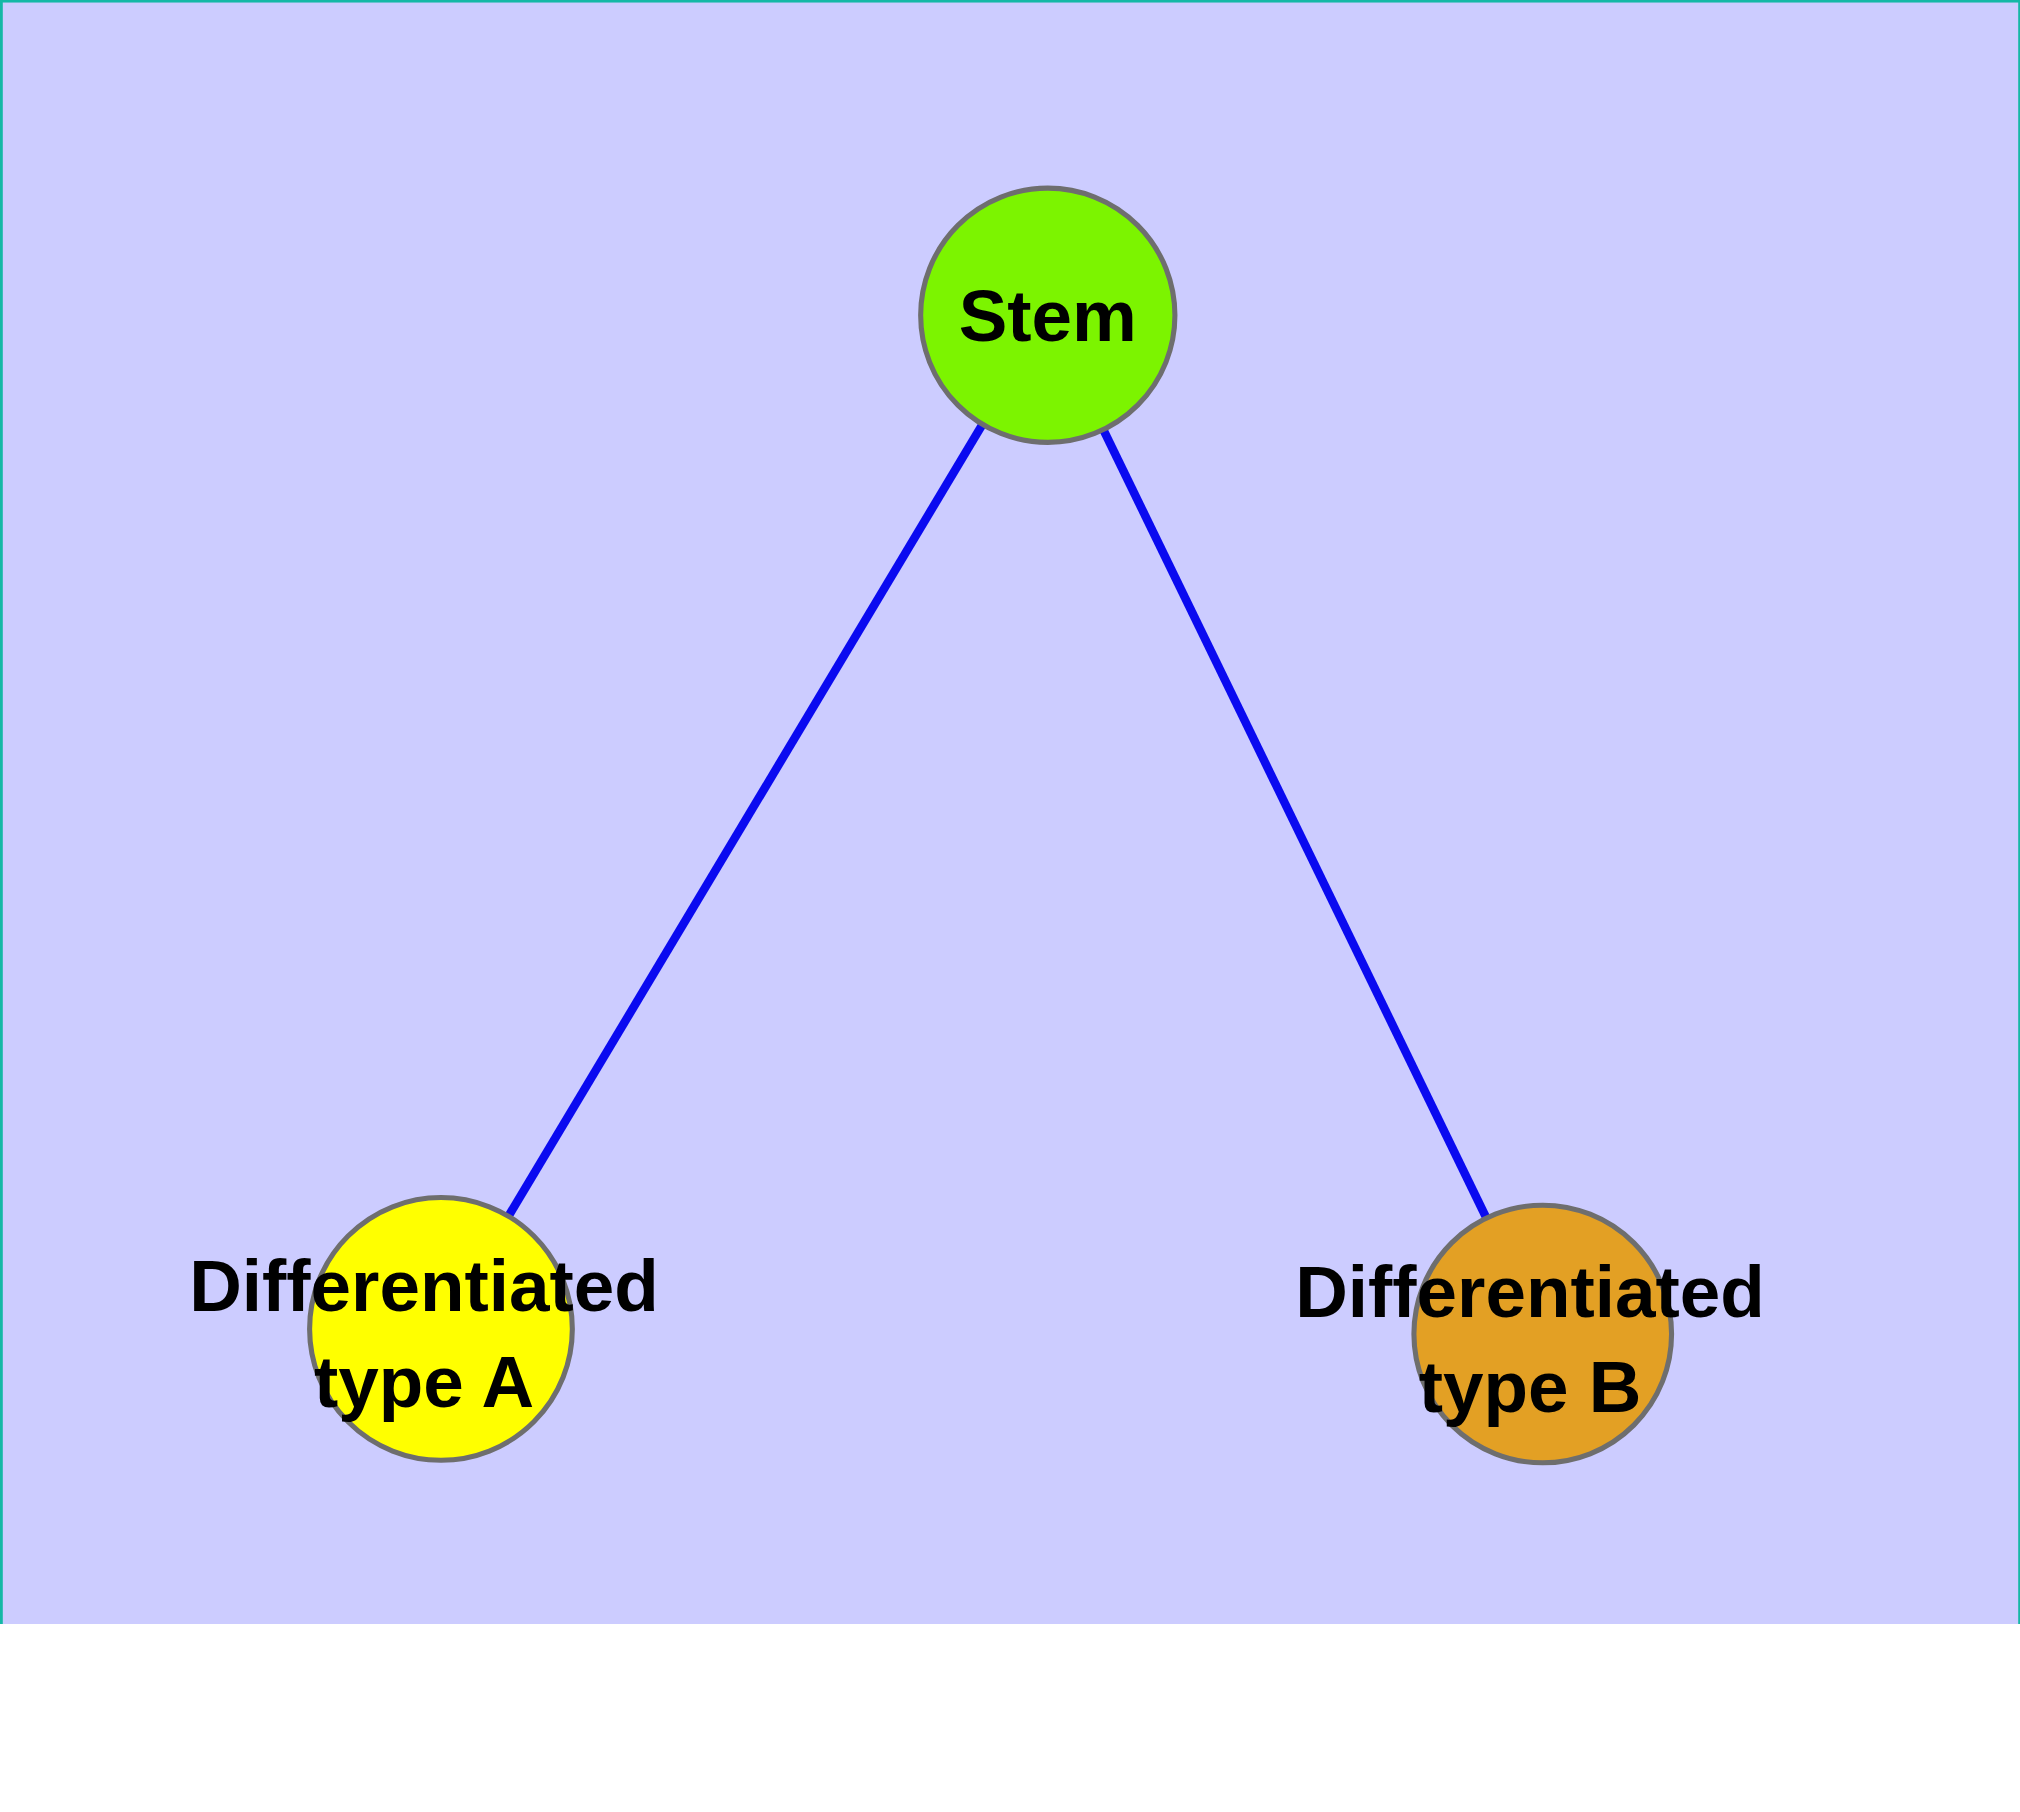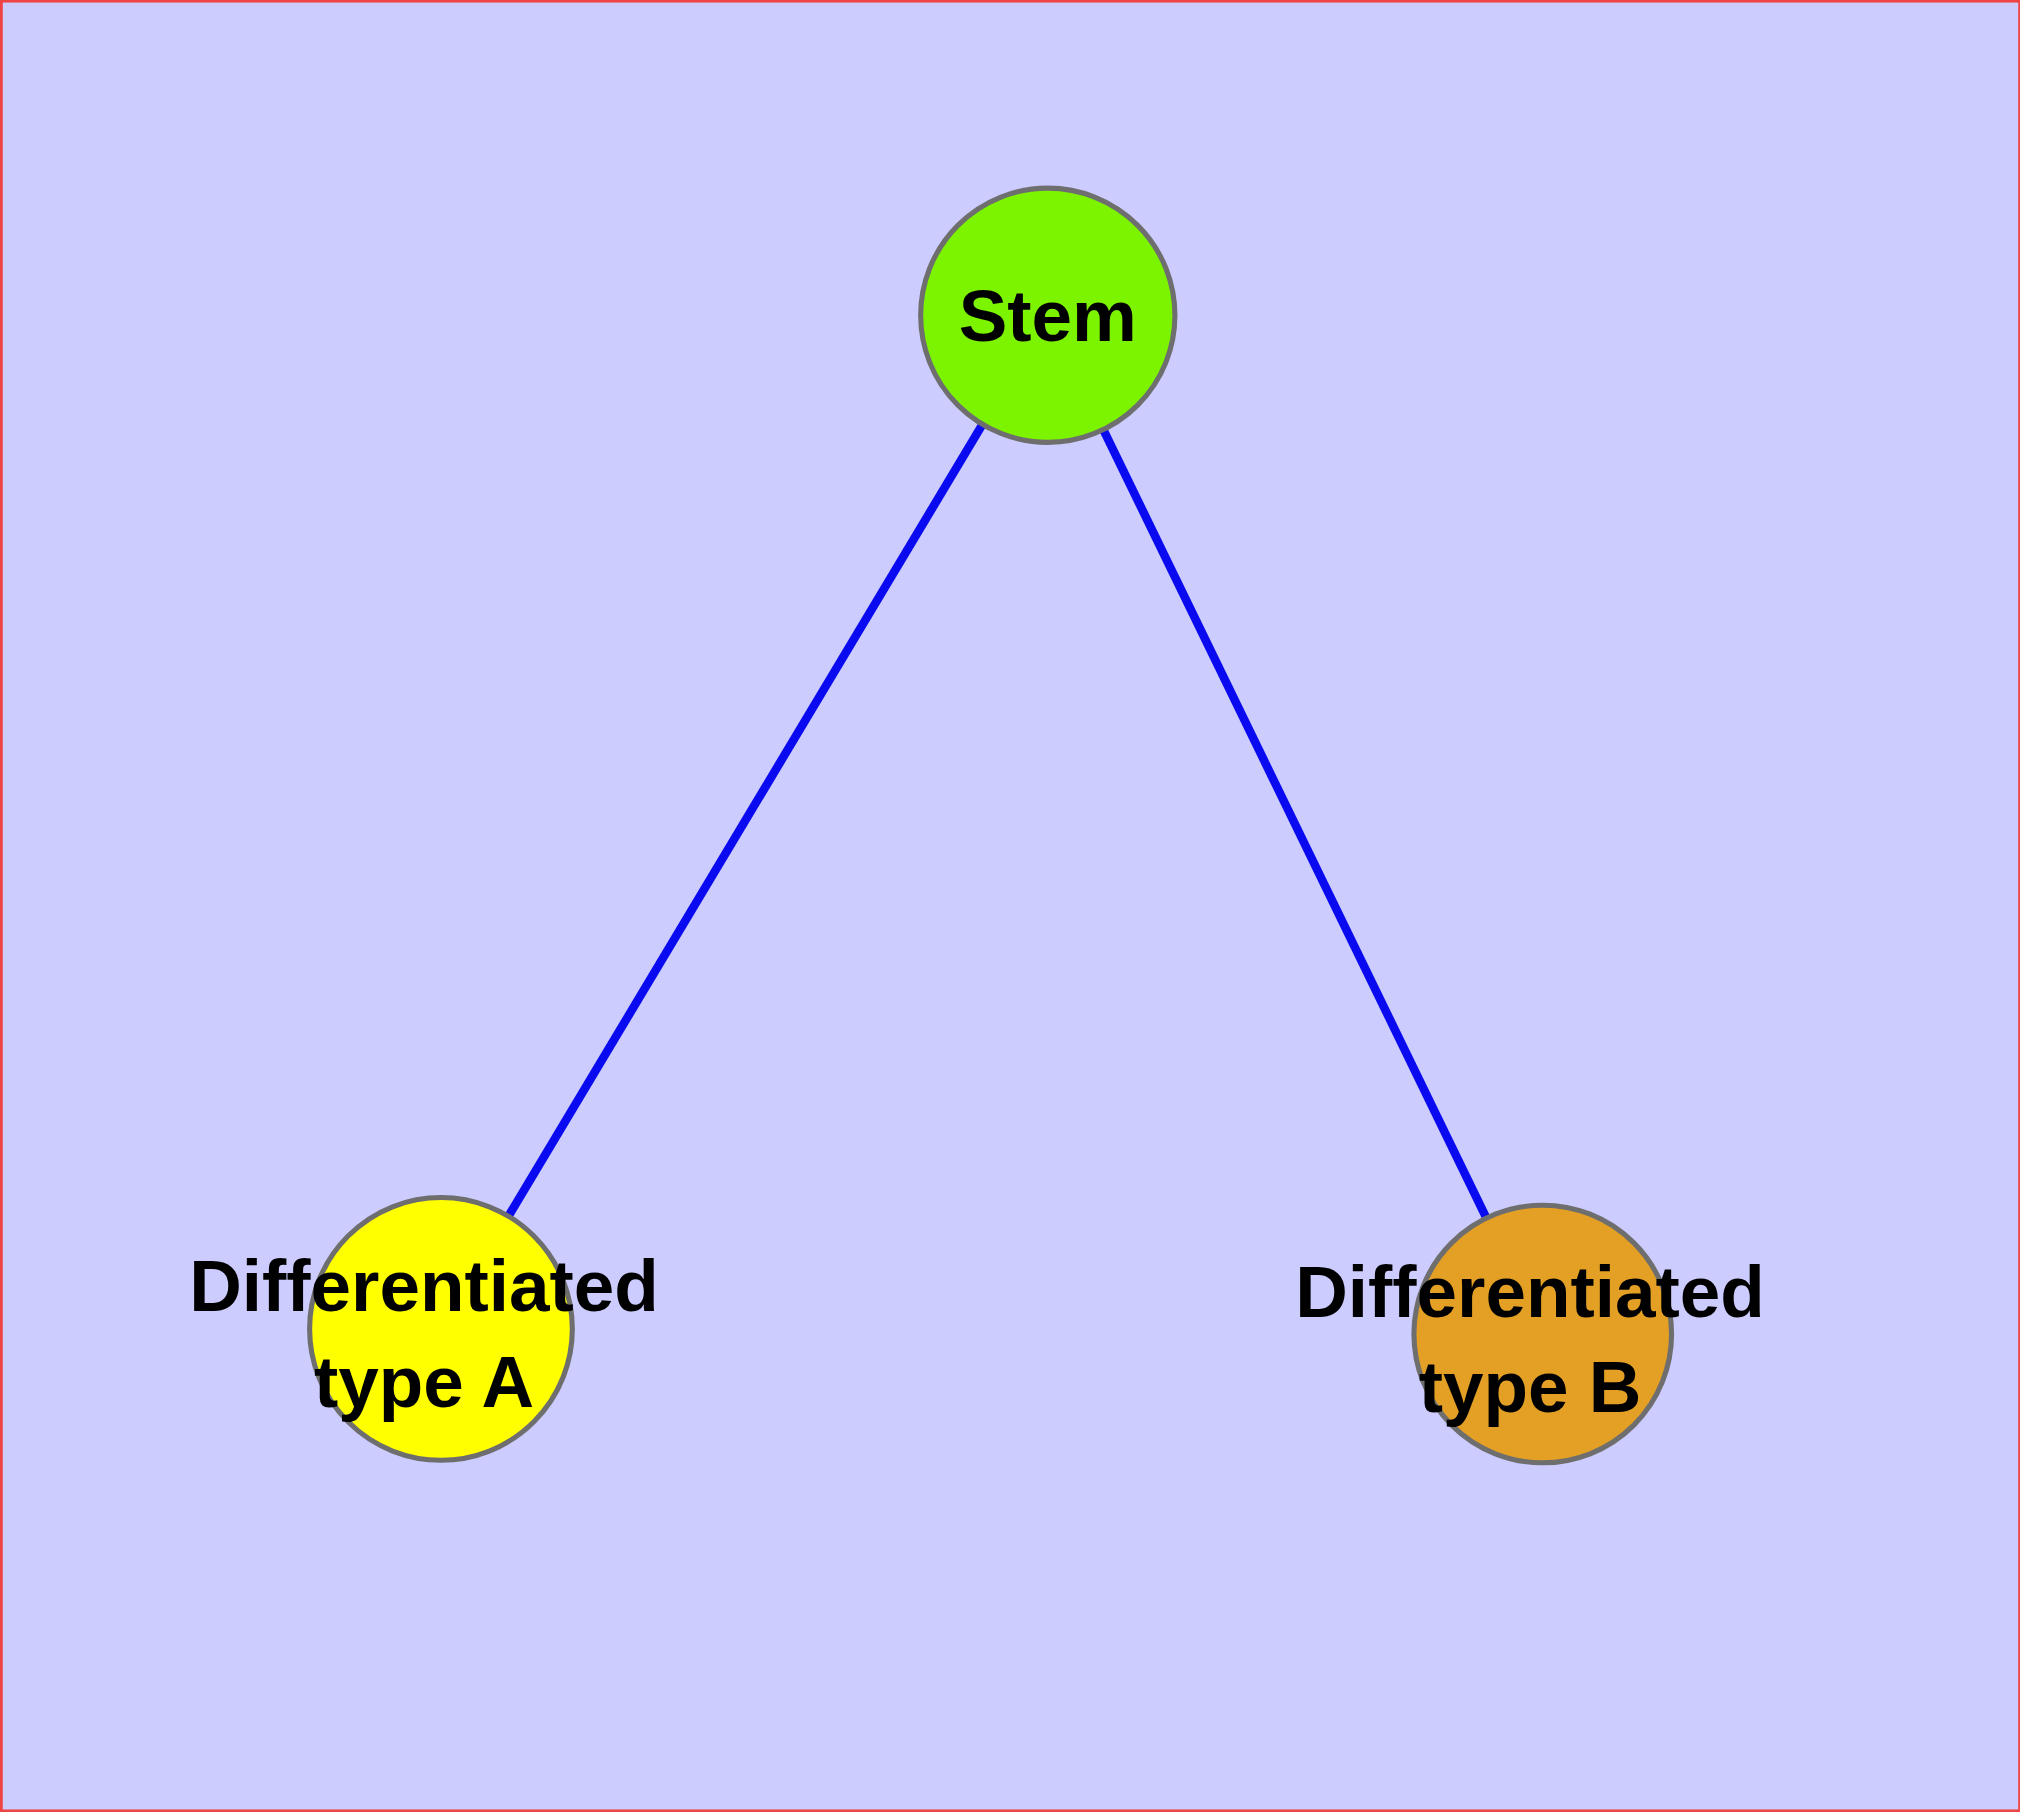--- a/index.html
+++ b/index.html
@@ -3,22 +3,22 @@
 <meta charset="utf-8">
 <style>
   html, body {
     margin: 0;
     padding: 0;
     background: #FFFFFF;
   }
   .canvas-wrap {
     position: relative;
     width: 2021px;
-    height: 1812px;
-    background: #ef4444;
+    height: 1624px;
+    background: #14b8a6;
     overflow: hidden;
   }
   svg {
     display: block;
   }
   .node-label {
     font-family: "Liberation Sans", "DejaVu Sans", sans-serif;
     font-weight: bold;
     font-size: 86px;
     fill: #000000;

